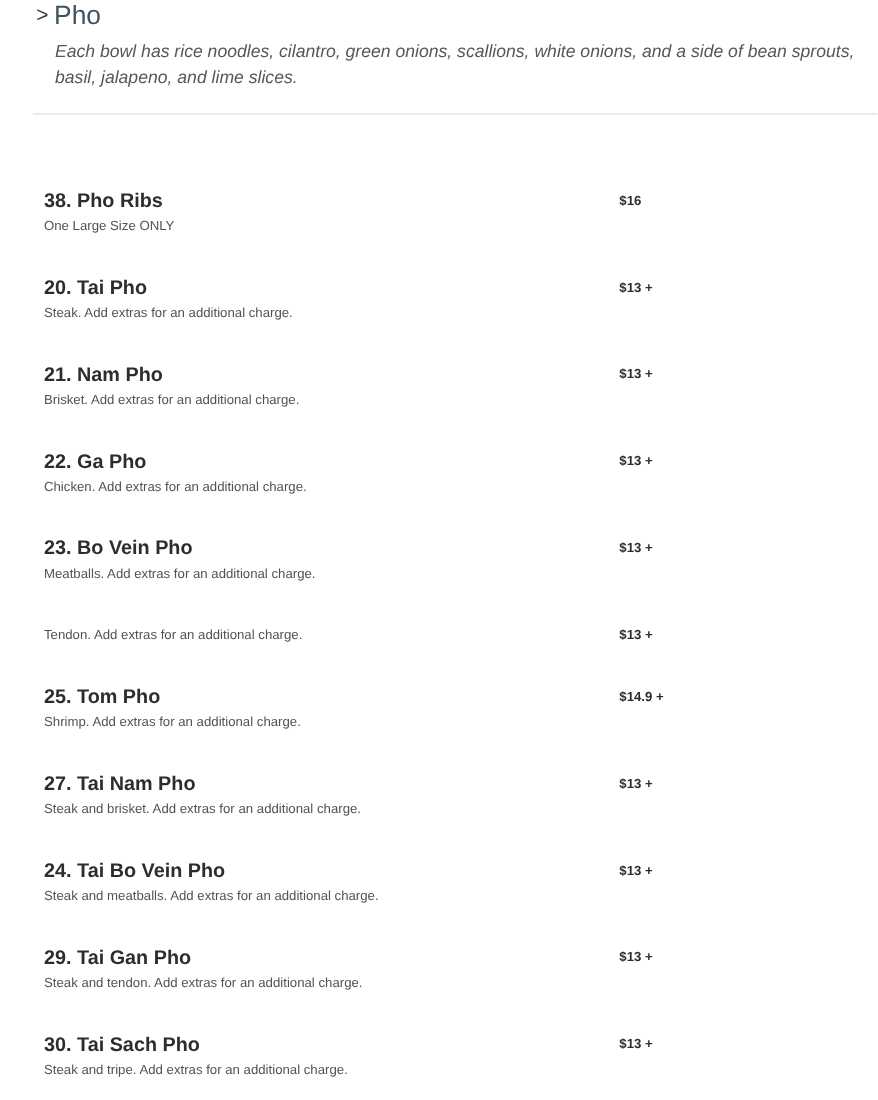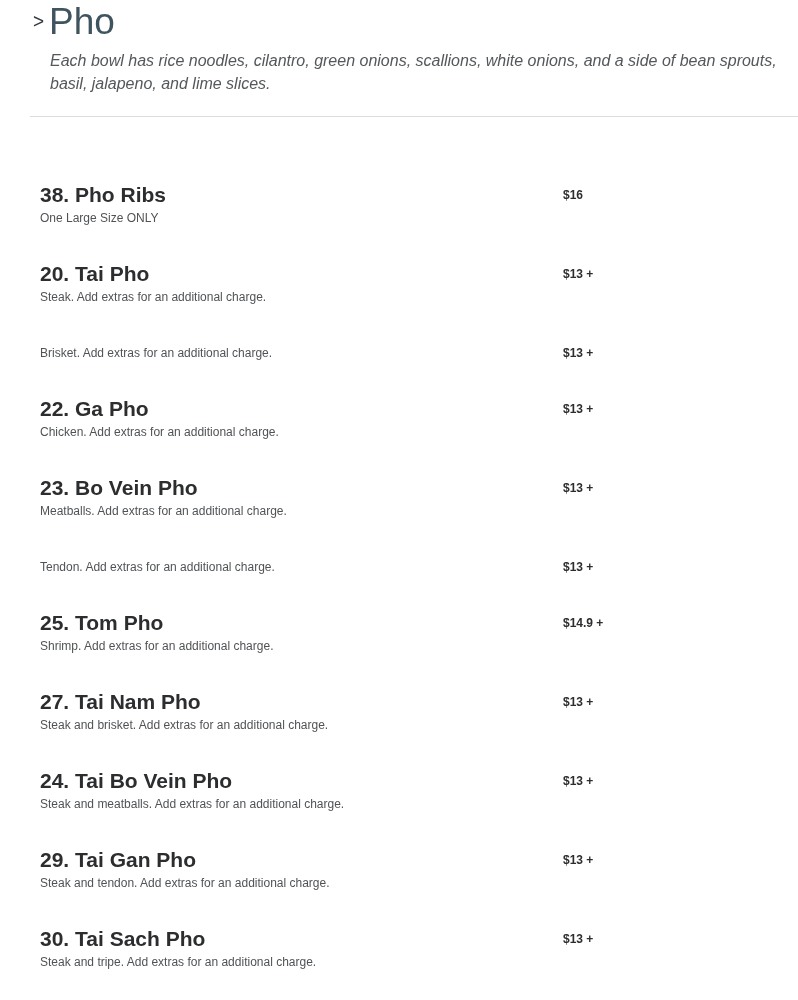--- a/index.html
+++ b/index.html
@@ -21,21 +21,21 @@
   }
   .chevron {
     font-size: 19px;
     font-weight: 400;
     color: #333b41;
     margin-right: 5px;
     line-height: 1;
     transform: scaleY(1.05);
   }
   .section-title {
-    font-size: 37px;
+    font-size: 24px;
     font-weight: 300;
     color: #3f545e;
     line-height: 1;
     padding-top: 1px;
   }
   .section-desc {
     margin: 9px 10px 0 50px;
     max-width: 740px;
     font-size: 16px;
     font-style: italic;
@@ -50,21 +50,21 @@
 
   
   .menu { margin-top: 67px; }
   .item {
     position: relative;
     padding-left: 40px;
     margin-bottom: 34px;
     cursor: pointer;
   }
   .item-name {
-    font-size: 21px;
+    font-size: 18px;
     font-weight: bold;
     color: #2c2d2f;
     line-height: 22px;
   }
   .item-price {
     position: absolute;
     left: 563px;
     top: 0;
     font-size: 12px;
     font-weight: bold;
@@ -101,20 +101,21 @@
         <div class="item-desc">One Large Size ONLY</div>
       </div>
 
       <div class="item">
         <div class="item-name">20. Tai Pho</div>
         <div class="item-price">$13 +</div>
         <div class="item-desc">Steak. Add extras for an additional charge.</div>
       </div>
 
       <div class="item">
+        <div class="item-name">21. Nam Pho</div>
         <div class="item-price">$13 +</div>
         <div class="item-desc">Brisket. Add extras for an additional charge.</div>
       </div>
 
       <div class="item">
         <div class="item-name">22. Ga Pho</div>
         <div class="item-price">$13 +</div>
         <div class="item-desc">Chicken. Add extras for an additional charge.</div>
       </div>
 

